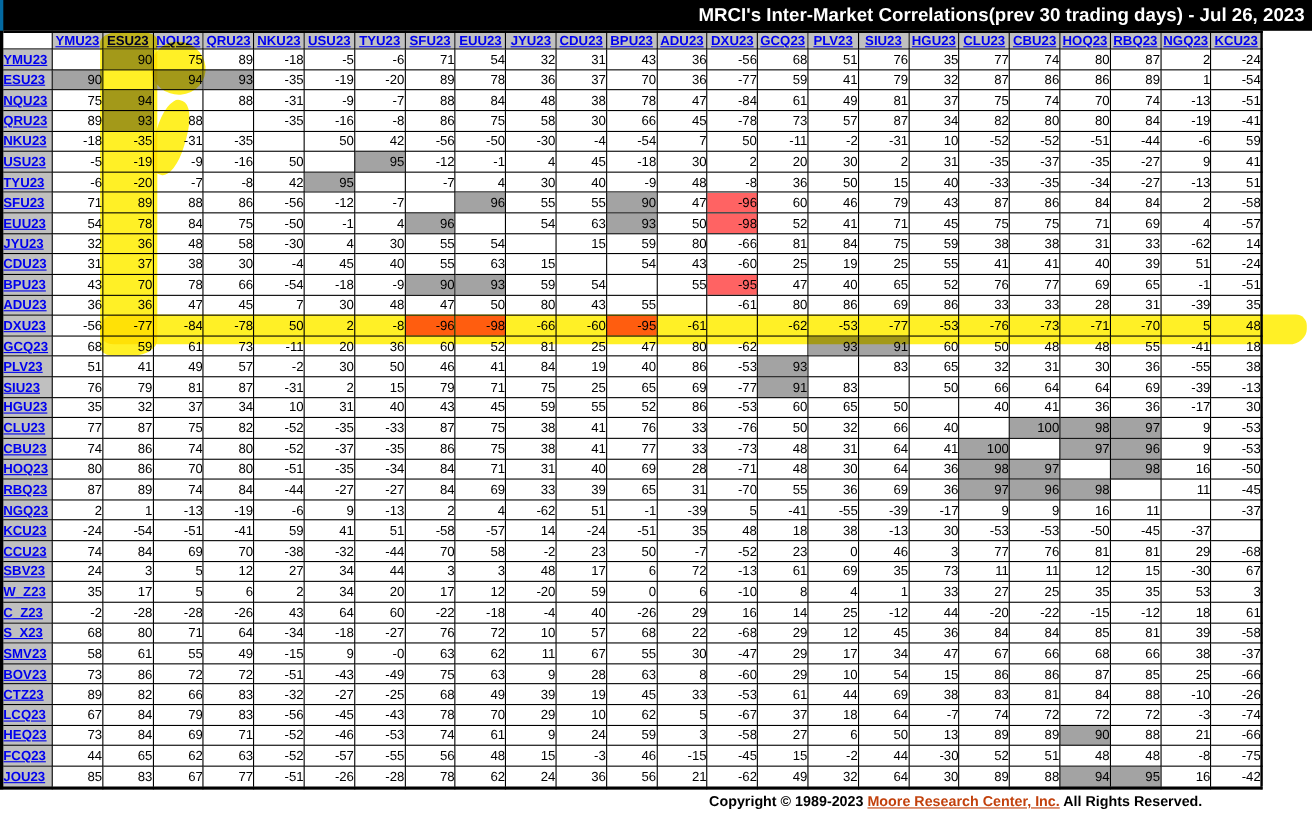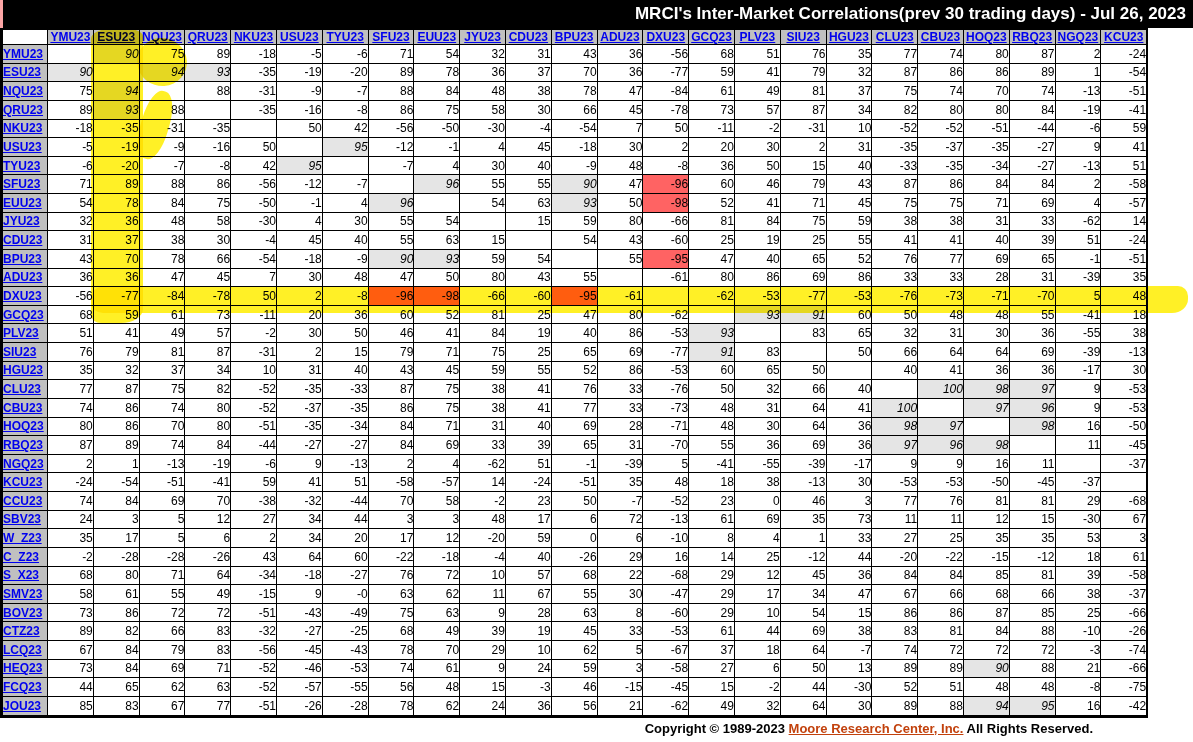--- a/index.html
+++ b/index.html
@@ -4,42 +4,42 @@
 <style>
   * { box-sizing: border-box; }
   html,body { margin:0; padding:0; }
   body { font-family:"Liberation Sans", sans-serif; background:#fff; }
   .page { position:relative; width:1193px; height:742px; background:#fff; overflow:hidden; }
 
   .titlebar {
     height:28px; background:#000; color:#fff;
     font-weight:bold; font-size:17px; line-height:28px;
     text-align:right; padding-right:7px;
-    border-left:3px solid #fca5a5;
+    border-left:3px solid #0369a1;
   }
 
   table.corr {
     border-collapse:collapse; table-layout:fixed;
     width:963px; height:690px;
     border-top:2px solid #000; border-right:2px solid #000;
     border-bottom:3px solid #000; border-left:3px solid #000;
   }
   table.corr th, table.corr td {
     border:1px solid #000; overflow:hidden; white-space:nowrap;
     font-size:12px; padding:0;
   }
   th.colhead, th.rowlab {
     background:#C0C0C0; color:#0000EE; text-decoration:underline;
     font-weight:bold; cursor:pointer;
   }
   th.colhead { text-align:center; }
   th.rowlab { text-align:left; padding-left:2px; }
   th.corner { background:#fff; }
   td.val { text-align:right; padding-right:4px; color:#000; background:#fff; }
-  td.val.pos { background:#e5e5e5;font-style:italic; }
+  td.val.pos { background:#a3a3a3; }
   td.val.neg { background:#FF6363; }
 
   .marker {
     position:absolute; background:#FFEE00;
     mix-blend-mode:multiply; opacity:0.85; pointer-events:none;
   }
   .marker-col   { left:91px;  top:29px;  width:52px;  height:294px; border-radius:18px 14px 22px 10px / 10px 8px 14px 8px; }
   .marker-blob1 { left:137px; top:38px;  width:50px;  height:48px;  border-radius:50%; transform:rotate(18deg); }
   .marker-blob2 { left:141px; top:90px;  width:28px;  height:70px;  border-radius:45%; transform:rotate(16deg); }
   .marker-row   { left:91px;  top:286px; width:1097px; height:27px; border-radius:14px 10px 16px 12px / 12px 10px 14px 10px; }

